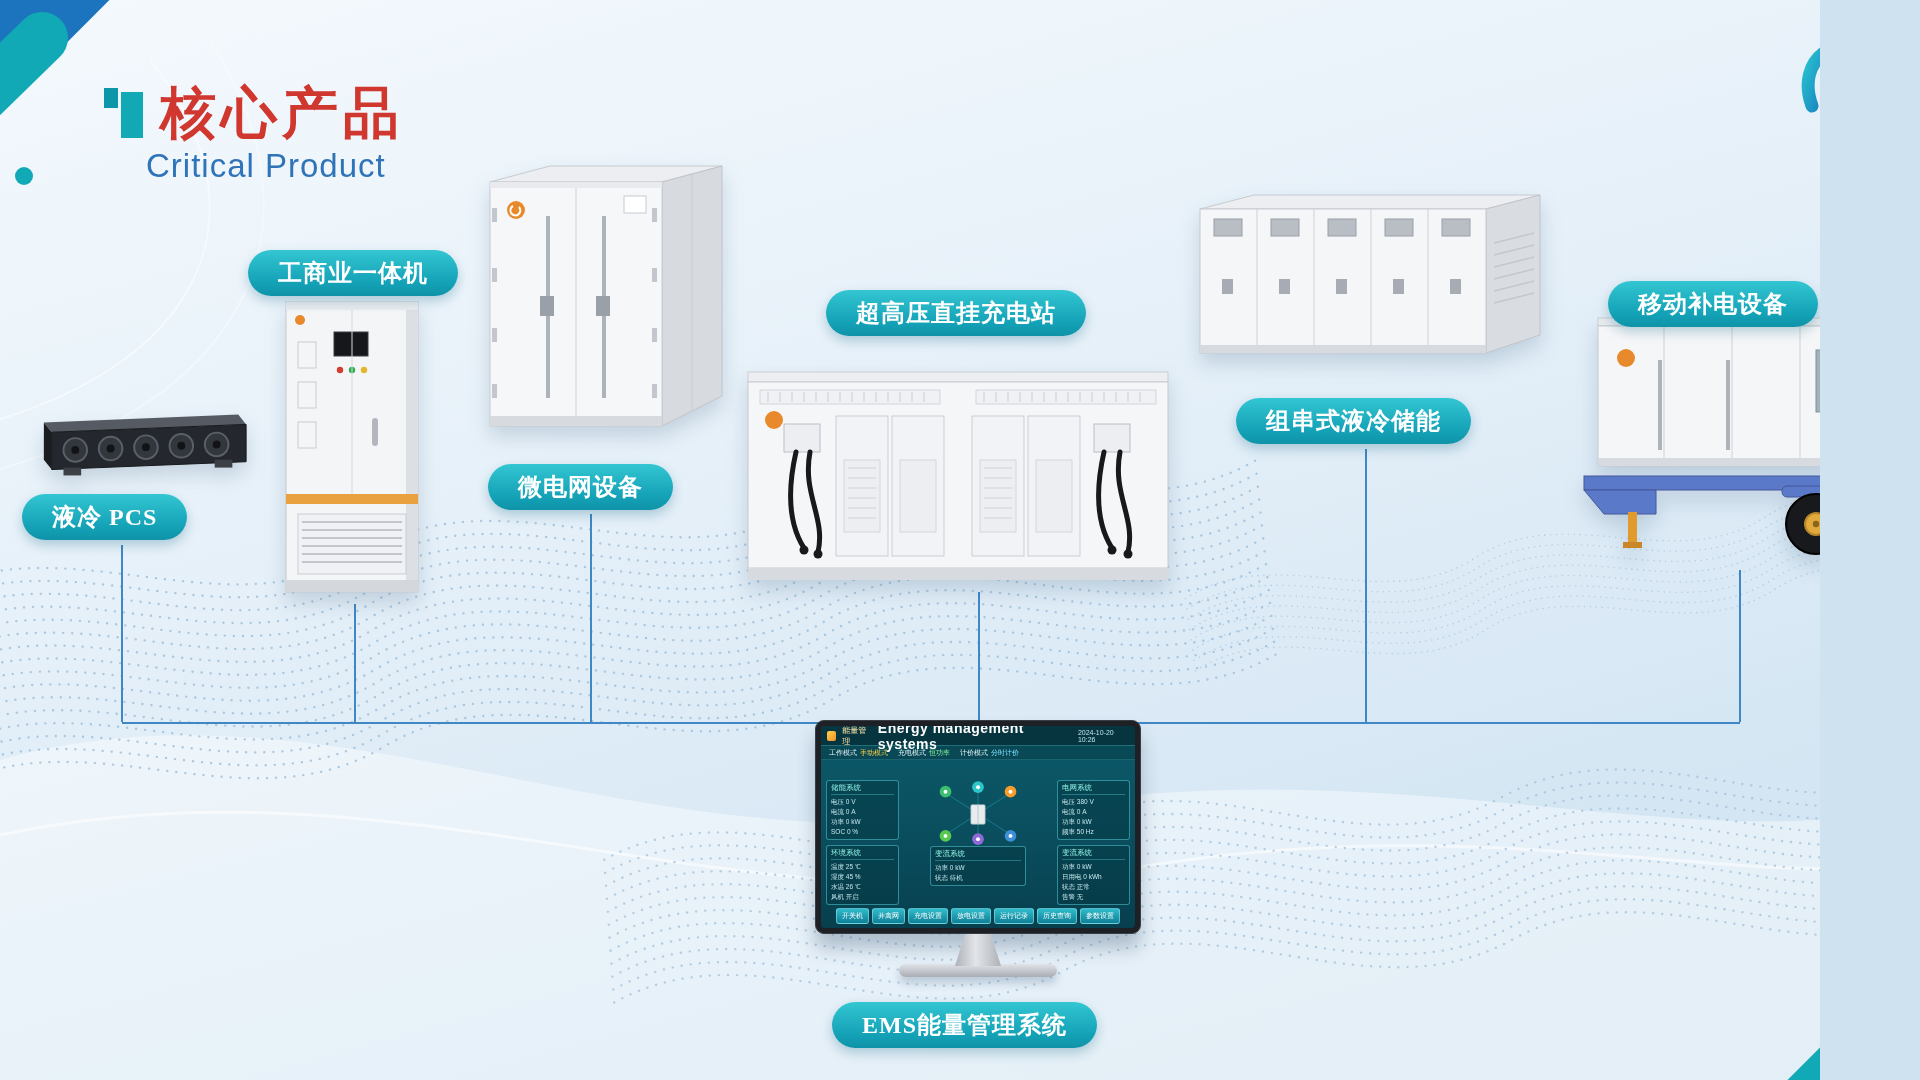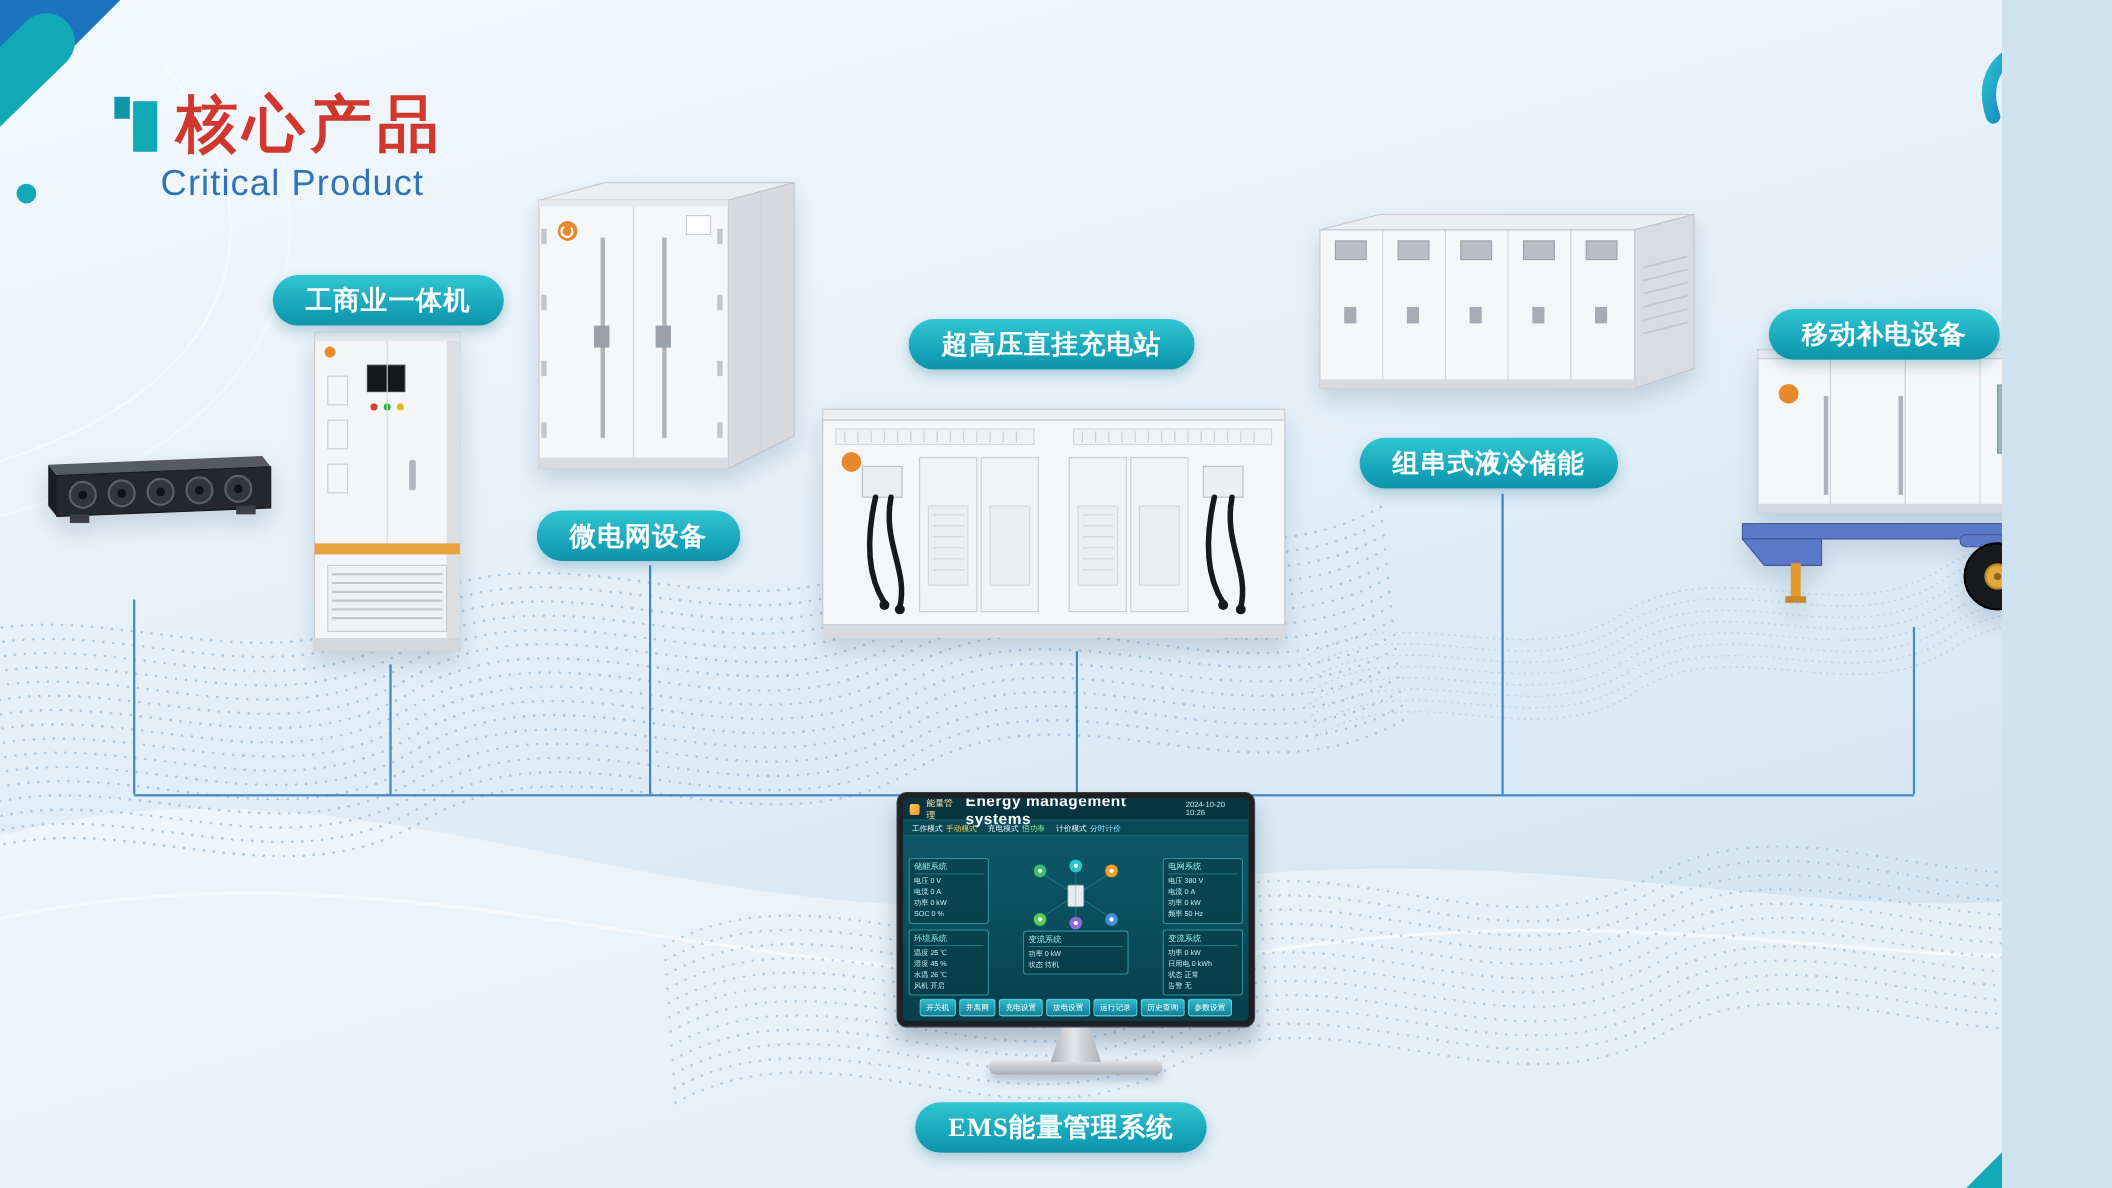--- a/index.html
+++ b/index.html
@@ -410,20 +410,21 @@
       <rect x="218" y="176" width="126" height="11" rx="5" fill="#5a79c8" stroke="#46579a"></rect>
       <circle cx="252" cy="214" r="30" fill="#17191c" stroke="#000000" stroke-width="2"></circle>
       <circle cx="252" cy="214" r="11" fill="#e2a93b" stroke="#b9872b" stroke-width="2"></circle>
       <circle cx="252" cy="214" r="3.2" fill="#8a6520"></circle>
       <circle cx="306" cy="214" r="30" fill="#17191c" stroke="#000000" stroke-width="2"></circle>
       <circle cx="306" cy="214" r="11" fill="#e2a93b" stroke="#b9872b" stroke-width="2"></circle>
       <circle cx="306" cy="214" r="3.2" fill="#8a6520"></circle>
     </svg>
   </div>
 
+  <div class="pill pill-pcs">液冷 PCS</div>
   <div class="pill pill-allinone">工商业一体机</div>
   <div class="pill pill-microgrid">微电网设备</div>
   <div class="pill pill-charging">超高压直挂充电站</div>
   <div class="pill pill-string">组串式液冷储能</div>
   <div class="pill pill-mobile">移动补电设备</div>
   <div class="pill pill-ems">EMS能量管理系统</div>
 
   <div class="monitor">
     <div class="bezel">
       <div class="screen">

